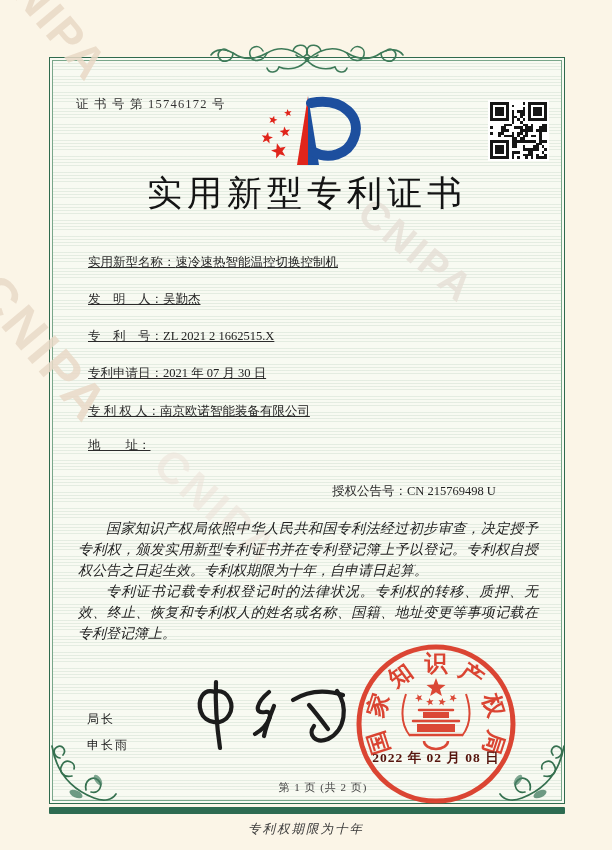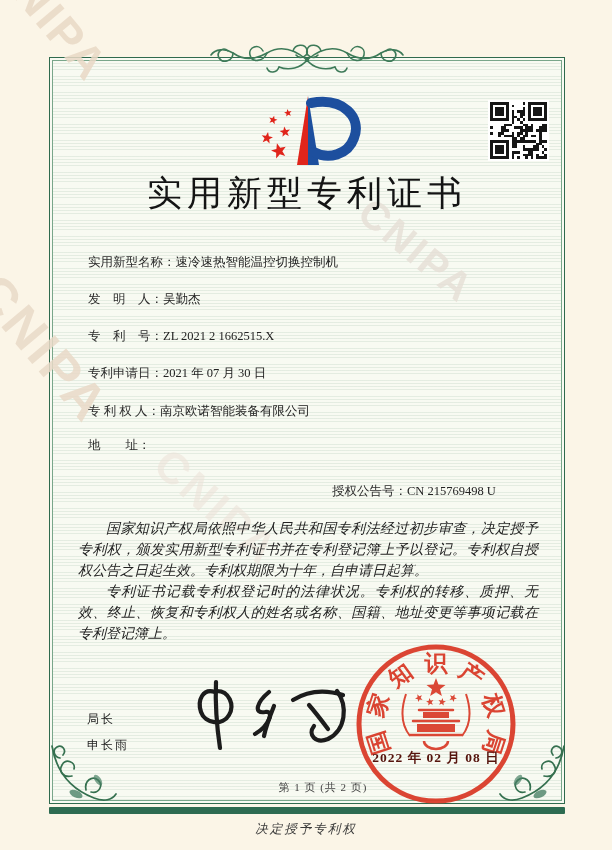--- a/index.html
+++ b/index.html
@@ -40,21 +40,21 @@
     background:#2d6b51;z-index:2;border-radius:1px;
   }
   .cert-no{left:26px;top:38px;font-size:12.5px;letter-spacing:1.2px;color:#333;}
   .logo{left:50%;top:36px;margin-left:-66px;}
   .qr{left:438px;top:42px;width:57px;height:57px;background:#fff;padding:2px;}
   .title{
     left:0;top:112px;width:100%;text-align:center;
     font-size:35px;letter-spacing:5px;color:#141414;font-weight:500;
   }
   .fields{left:38px;top:195px;width:450px;font-size:12.5px;}
-  .fields .row{position:absolute;left:0;white-space:nowrap;line-height:18px;}
+  .fields .row{position:absolute;left:0;white-space:nowrap;line-height:18px;text-decoration:underline;}
   .fields .row .lab{color:#2b2b2b;}
   .fields .row .val{color:#222;}
   .row1{top:0;} .row2{top:37px;text-align:right;} .row3{top:74px;} .row4{top:111px;}
   .row5{top:149px;} .row6{top:183px;white-space:normal!important;}
   .row7{top:229px;}
   .addr-wrap{display:flex;}
   .addr-wrap .lab{flex:0 0 60px;white-space:nowrap;}
   .addr-wrap .val{width:396px;white-space:normal;line-height:17px;}
   .pair2{position:absolute;left:244px;top:0;}
   .body-text{
@@ -74,20 +74,21 @@
   .cont-note{
     position:absolute;left:0;top:821px;width:612px;text-align:center;
     font-size:12.5px;font-style:italic;letter-spacing:2px;color:#3a3a3a;z-index:2;
   }
 </style>
 </head>
 <body>
 
 <div class="frame">
 
+  <div class="cert-no">证 书 号 第 15746172 号</div>
 
   <svg class="logo" width="132" height="74" viewBox="0 0 132 74">
     <polygon points="67,2 56,71 67,71" fill="#e0251b"></polygon>
     <polygon points="67,2 67,71 78,71" fill="#1d4f9e"></polygon>
     <path d="M70,9 C103,3 121,24 113,44 C107,61 87,66 73,58" fill="none" stroke="#1d4f9e" stroke-width="10" stroke-linecap="round"></path>
     <polygon fill="#e0251b" points="35.93,49.27 39.20,53.86 44.71,52.64 41.36,57.18 44.22,62.03 38.87,60.25 35.13,64.47 35.18,58.83 30.01,56.58 35.39,54.89"></polygon>
     <polygon fill="#e0251b" points="27.04,38.09 27.81,42.25 31.94,43.16 28.23,45.18 28.63,49.39 25.56,46.48 21.68,48.17 23.50,44.35 20.70,41.18 24.90,41.74"></polygon>
     <polygon fill="#e0251b" points="43.23,32.55 45.08,35.96 48.94,35.59 46.27,38.40 47.82,41.96 44.32,40.29 41.42,42.86 41.92,39.01 38.58,37.04 42.40,36.34"></polygon>
     <polygon fill="#e0251b" points="33.16,21.65 33.47,24.81 36.49,25.76 33.59,27.03 33.61,30.20 31.51,27.83 28.50,28.83 30.11,26.10 28.23,23.55 31.32,24.24"></polygon>
     <polygon fill="#e0251b" points="46.31,15.06 47.74,17.49 50.53,17.12 48.66,19.23 49.88,21.78 47.29,20.65 45.25,22.60 45.52,19.79 43.04,18.44 45.79,17.83"></polygon>
@@ -433,13 +434,13 @@
   <circle cx="110" cy="18" r="2.2" fill="#3d7a58"></circle>
 </svg>
 
 <div class="bottom-band"></div>
 
 <div class="watermark wm1">CNIPA</div>
 <div class="watermark wm2">CNIPA</div>
 <div class="watermark wm3">CNIPA</div>
 <div class="watermark wm4">CNIPA</div>
 
-<div class="cont-note">决定授予专利权</div>
+<div class="cont-note">专利权期限为十年</div>
 
 </body></html>

